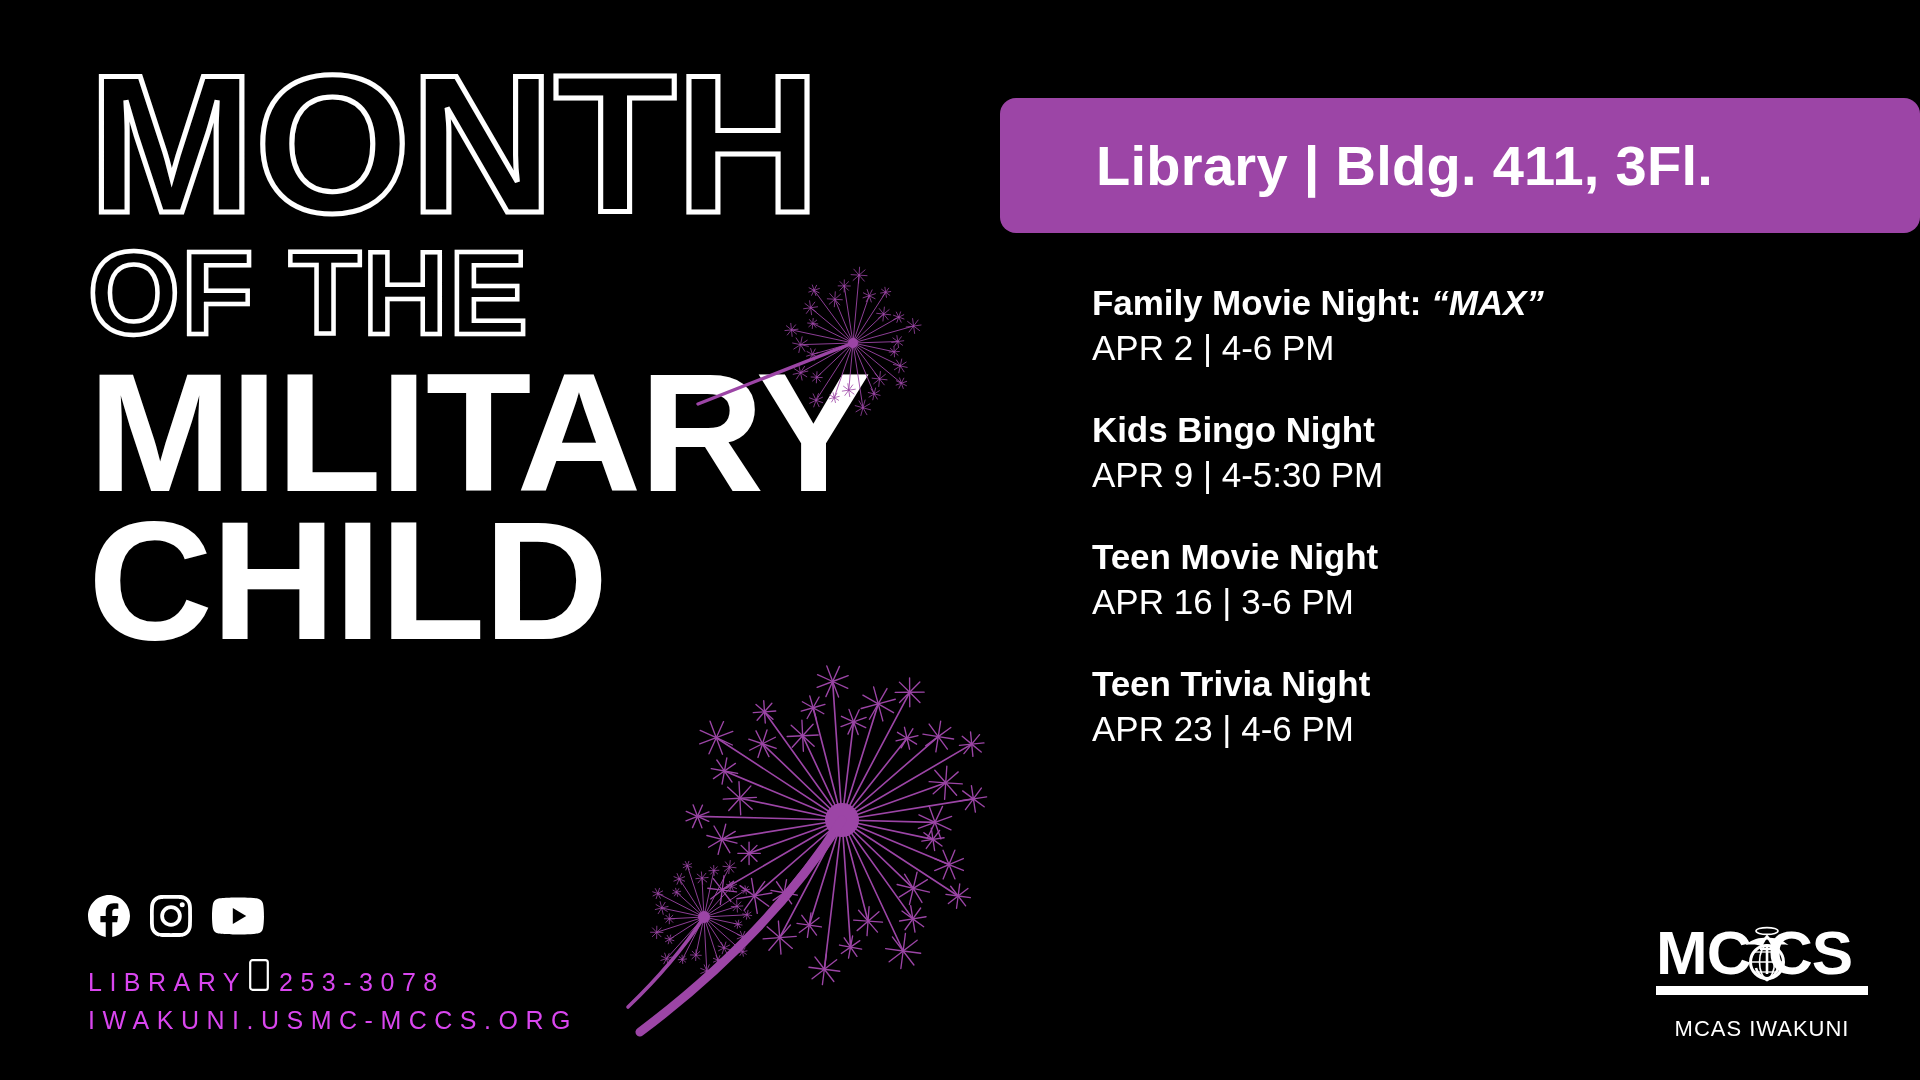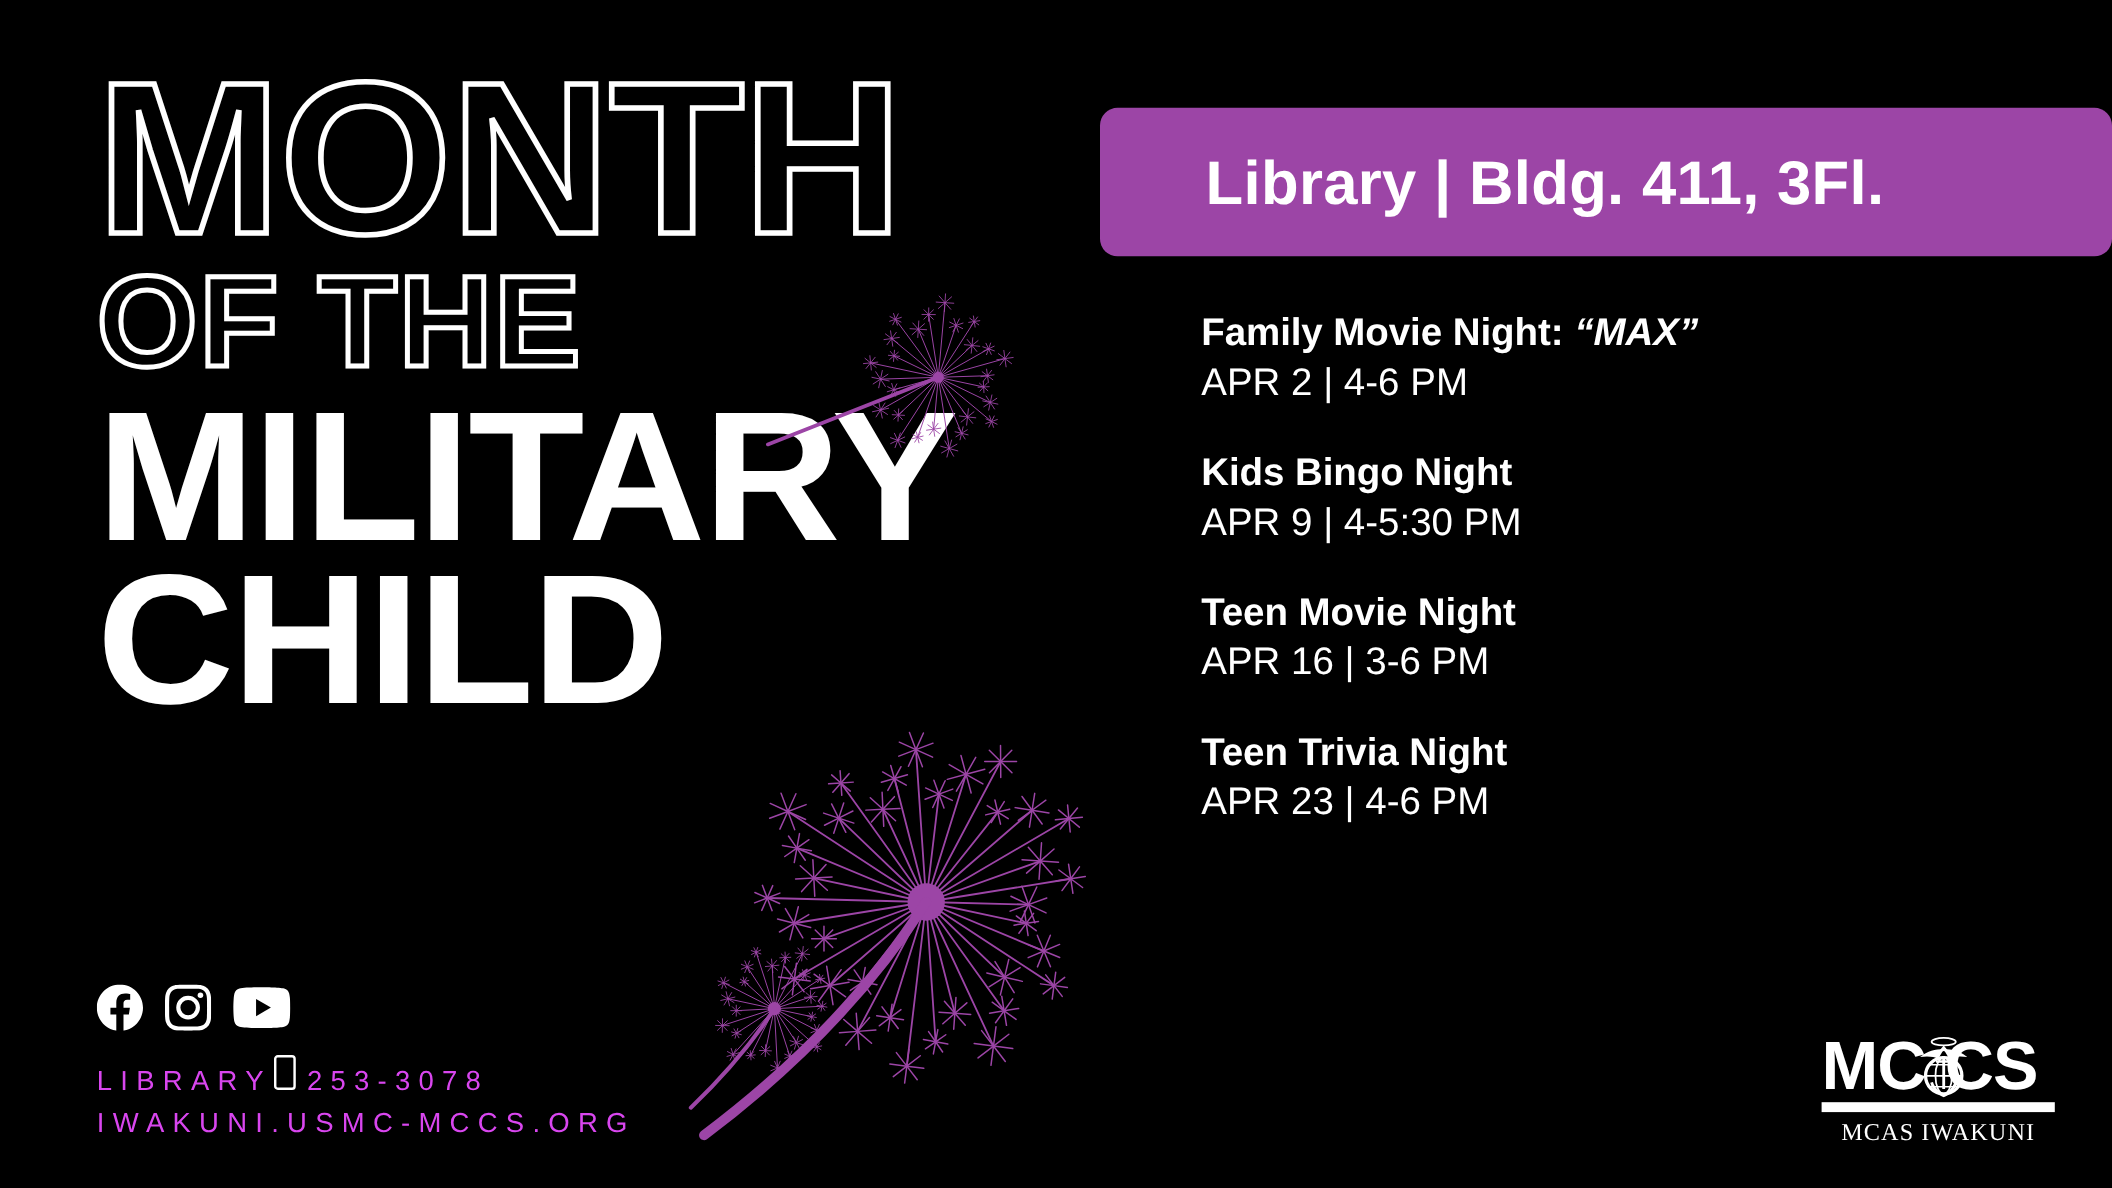--- a/index.html
+++ b/index.html
@@ -147,23 +147,22 @@
   }
   .mccs-wordmark{ position:relative; height:60px; }
   .mccs-rule{
     height:9px; background:#ffffff; margin-top:4px; width:100%;
   }
   .mccs-sub{
     color:#ffffff;
     font-size:22px;
     font-weight:400;
     letter-spacing:0.045em;
-    margin-top:5px;
+    margin-top:21px;
     white-space:nowrap;
-    font-family:Liberation Serif, serif;
   }
 </style>
 </head>
 <body>
 
 <div id="poster">
 
   <div class="left-col">
 
     <div class="headline">

